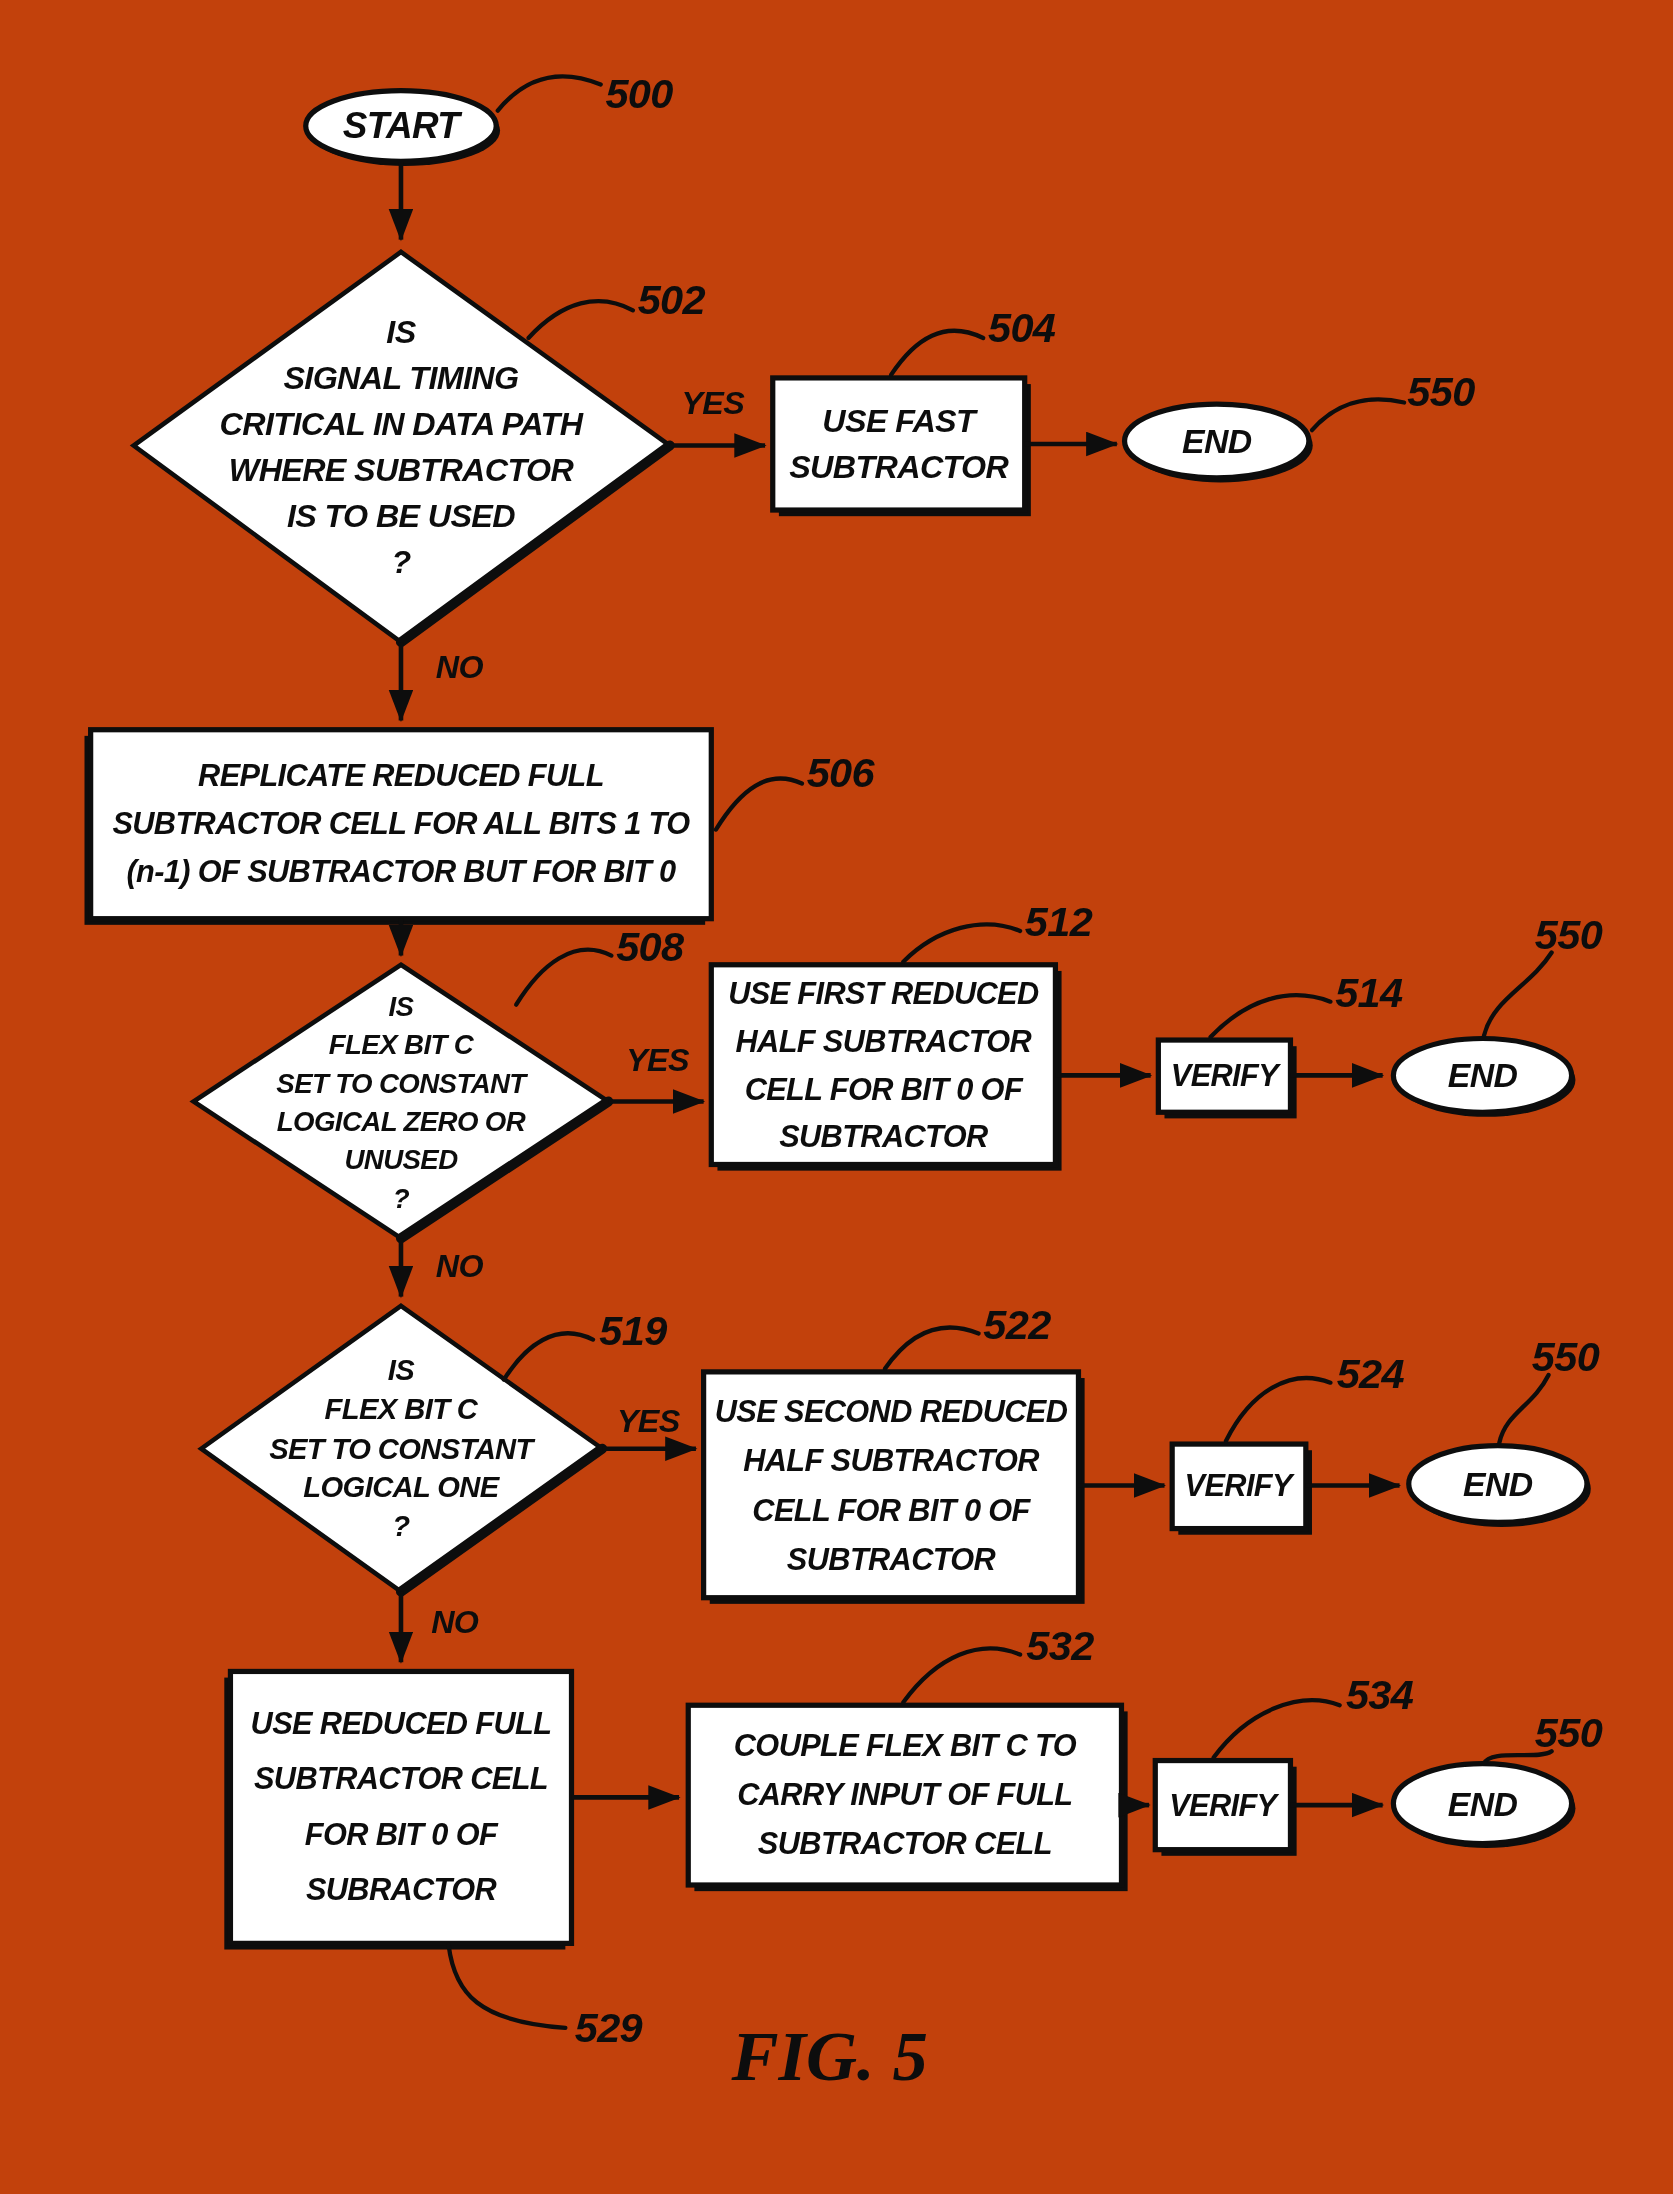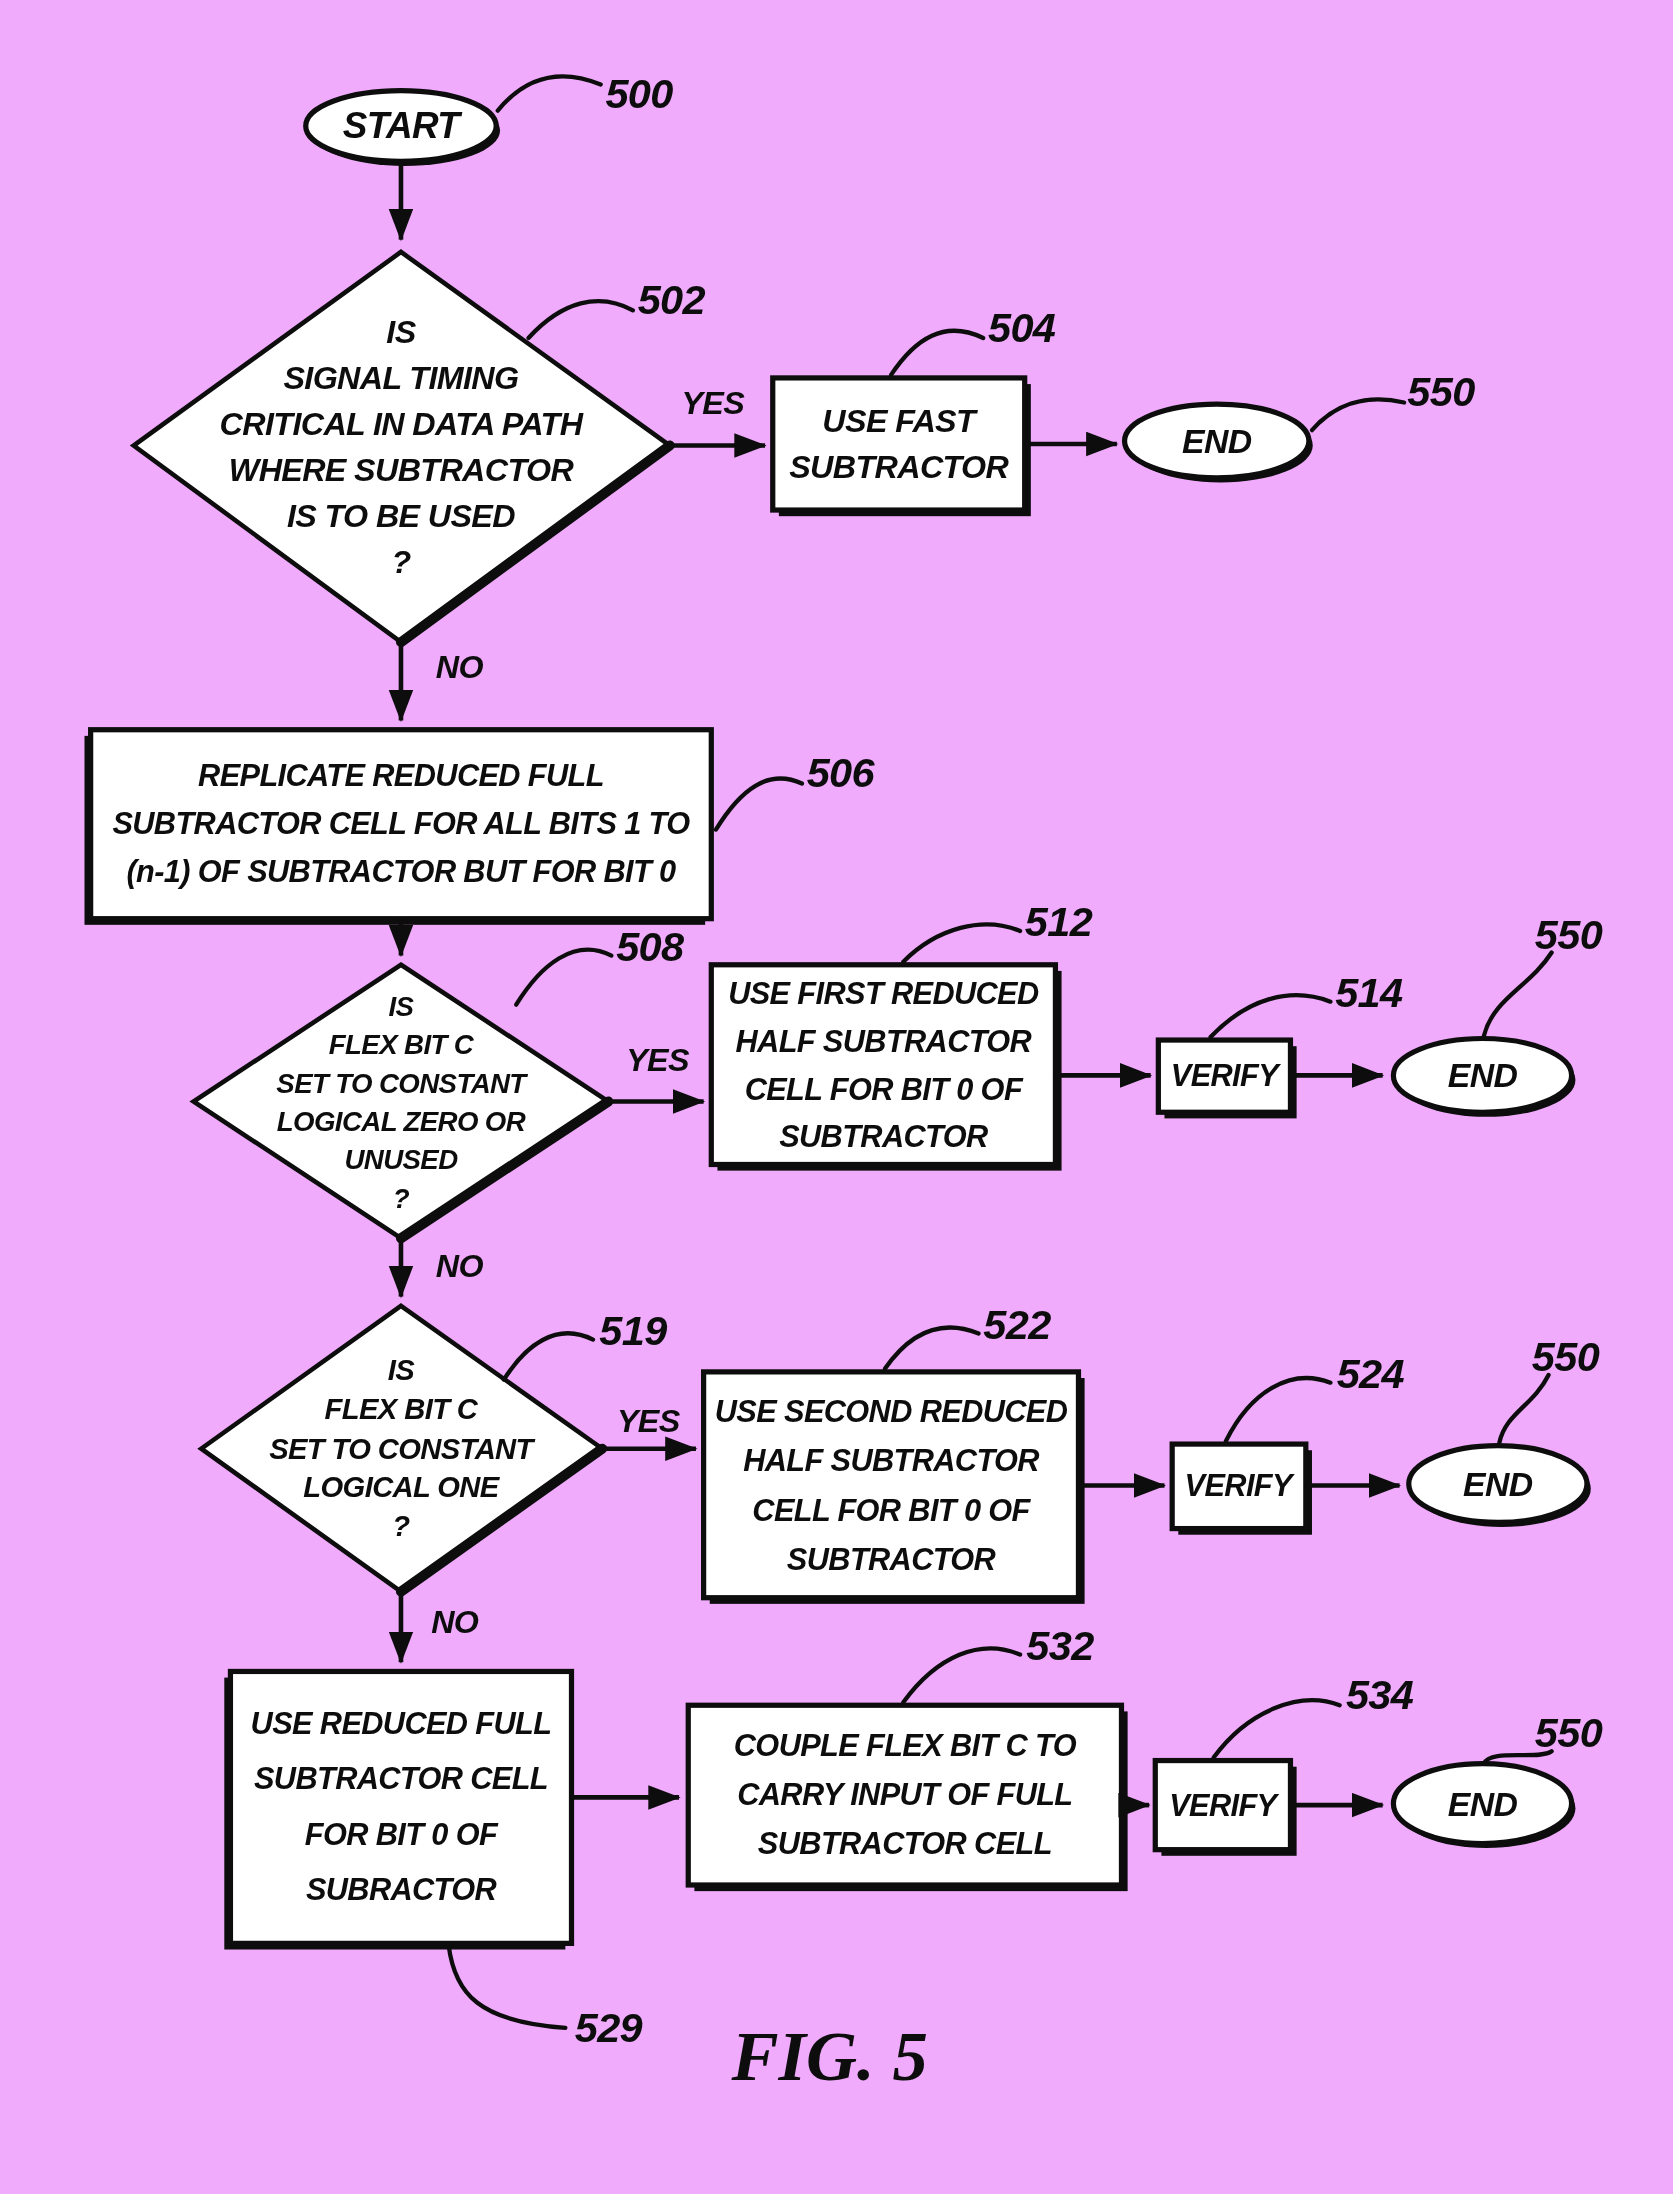--- a/index.html
+++ b/index.html
@@ -1,16 +1,16 @@
 <!DOCTYPE html>
 <html style="font-size:12.3px"><head>
 <meta charset="utf-8">
 <style>
   html,body{margin:0;padding:0;background:#ffffff;}
-  .page{width:100%;max-width:1673px;margin:0 auto;background:#f0abfc;}
+  .page{width:100%;max-width:1673px;margin:0 auto;background:#c2410c;}
   svg{display:block;width:100%;height:auto;}
   .it{font-family:"Liberation Sans",sans-serif;font-style:italic;font-weight:bold;fill:#0d0d0d;letter-spacing:-0.4px;}
   .cap{font-family:"Liberation Serif",serif;font-style:italic;font-weight:bold;fill:#0d0d0d;}
   .shape{fill:#ffffff;stroke:#0d0d0d;stroke-width:3.4;}
   .thin{stroke-width:3;}
   .sh{fill:#0d0d0d;stroke:none;}
   .ln{stroke:#0d0d0d;stroke-width:3;fill:none;}
   .ld{stroke:#0d0d0d;stroke-width:2.8;fill:none;stroke-linecap:round;}
   .heavy{stroke:#0d0d0d;stroke-width:6.5;fill:none;stroke-linecap:round;}
   text{text-anchor:middle;dominant-baseline:central;}

